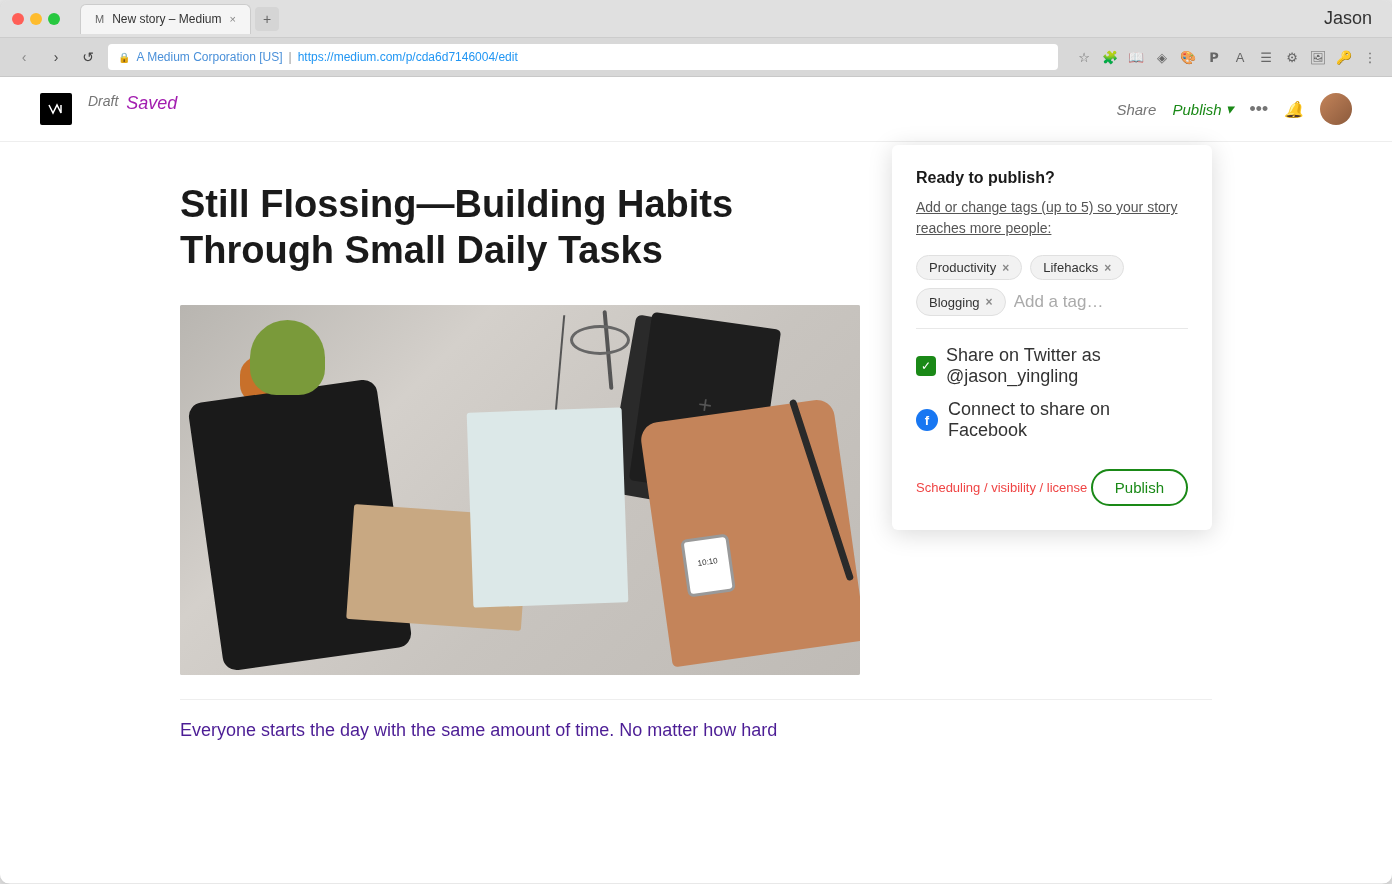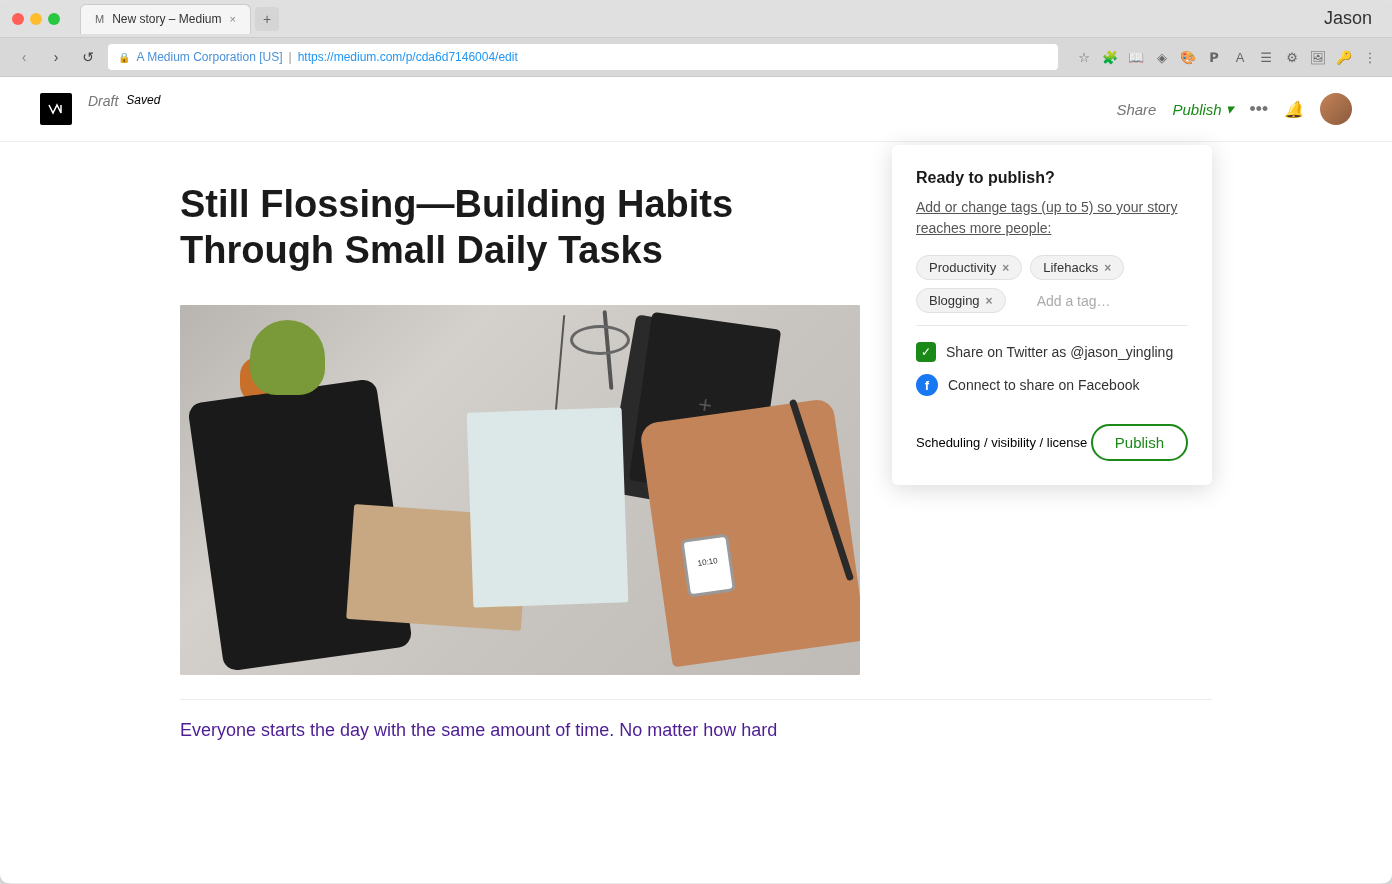--- a/index.html
+++ b/index.html
@@ -34,21 +34,21 @@
     .toolbar-icons { display: flex; align-items: center; gap: 6px; margin-left: 8px; }
     .toolbar-icon { width: 20px; height: 20px; border-radius: 3px; display: flex; align-items: center; justify-content: center; font-size: 13px; color: #666; cursor: pointer; }
 
     
     .page-content { background: white; height: calc(884px - 38px - 40px); overflow: hidden; position: relative; }
 
     
     .medium-header { display: flex; align-items: flex-start; padding: 16px 40px; border-bottom: 1px solid #eee; background: white; position: relative; font-style: italic; }
     .medium-logo { width: 32px; height: 32px; background: #000; border-radius: 2px; display: flex; align-items: center; justify-content: center; color: white; font-weight: bold; font-size: 16px; margin-right: 16px; }
     .medium-draft { font-size: 14px; color: #757575; margin-right: 8px; }
-    .medium-saved { font-size: 12px; color: #000000; }
+    .medium-saved { font-size: 18px; color: #a21caf; }
     .header-right { margin-left: auto; display: flex; align-items: center; gap: 16px; }
     .share-btn { font-size: 15px; color: #757575; cursor: pointer; }
     .publish-btn { color: #1a8917; font-size: 15px; font-weight: 500; cursor: pointer; display: flex; align-items: center; gap: 4px; }
     .more-btn { color: #757575; font-size: 18px; cursor: pointer; }
     .bell-btn { color: #757575; font-size: 16px; cursor: pointer; }
     .avatar { width: 32px; height: 32px; border-radius: 50%; background: linear-gradient(135deg, #c4845a, #8b5a3c); overflow: hidden; cursor: pointer; }
 
     
     .article-area { padding: 40px 180px 0; background: white; }
     .article-title { font-size: 38px; font-weight: 700; line-height: 1.2; color: #1a1a1a; margin-bottom: 32px; max-width: 680px; }
@@ -61,29 +61,29 @@
 
     .article-text-preview { font-size: 18px; color: #4c1d95; line-height: 1.6; margin-top: 24px; border-top: 1px solid #eee; padding-top: 16px; }
 
     
     .publish-panel { position: absolute; top: 68px; right: 180px; width: 320px; background: white; border-radius: 6px; box-shadow: 0 4px 24px rgba(0,0,0,0.15); padding: 24px; z-index: 100; }
     .panel-title { font-size: 16px; font-weight: 600; color: #1a1a1a; margin-bottom: 10px; }
     .panel-desc { font-size: 14px; color: #555; line-height: 1.5; margin-bottom: 16px; text-decoration: underline; }
     .tags-row { display: flex; flex-wrap: wrap; gap: 8px; margin-bottom: 8px; }
     .tag-chip { display: flex; align-items: center; gap: 6px; background: #f2f2f2; border: 1px solid #e0e0e0; border-radius: 20px; padding: 4px 12px; font-size: 13px; color: #333; }
     .tag-chip .tag-remove { color: #888; font-size: 12px; cursor: pointer; font-weight: bold; }
-    .tag-input { border: none; outline: none; font-size: 14px; color: #333; padding: 4px 0; width: 100px; margin-left: 23px; }
+    .tag-input { border: none; outline: none; font-size: 17px; color: #333; padding: 4px 0; width: 100px; }
     .tag-input::placeholder { color: #aaa; }
     .social-options { margin: 16px 0; }
     .social-option { display: flex; align-items: center; gap: 10px; margin-bottom: 12px; }
     .checkbox-green { width: 20px; height: 20px; background: #1a8917; border-radius: 4px; display: flex; align-items: center; justify-content: center; color: white; font-size: 12px; flex-shrink: 0; }
     .social-icon-fb { width: 22px; height: 22px; background: #1877f2; border-radius: 50%; display: flex; align-items: center; justify-content: center; color: white; font-size: 13px; font-weight: bold; flex-shrink: 0; }
-    .social-text { font-size: 14px; color: #333; }
+    .social-text { font-size: 18px; color: #333; }
     .panel-footer { display: flex; align-items: center; justify-content: space-between; margin-top: 16px; padding-top: 12px; }
-    .scheduling-link { font-size: 13px; color: #000000; cursor: pointer; }
+    .scheduling-link { font-size: 13px; color: #ef4444; cursor: pointer; }
     .publish-action-btn { background: white; border: 2px solid #1a8917; color: #1a8917; font-size: 15px; font-weight: 500; padding: 8px 22px; border-radius: 20px; cursor: pointer; }
 
     .divider-line { width: 100%; height: 1px; background: #e8e8e8; margin: 12px 0; }
   </style>
 </head>
 <body>
 
 <div class="browser-window">
 
   <div class="title-bar">

